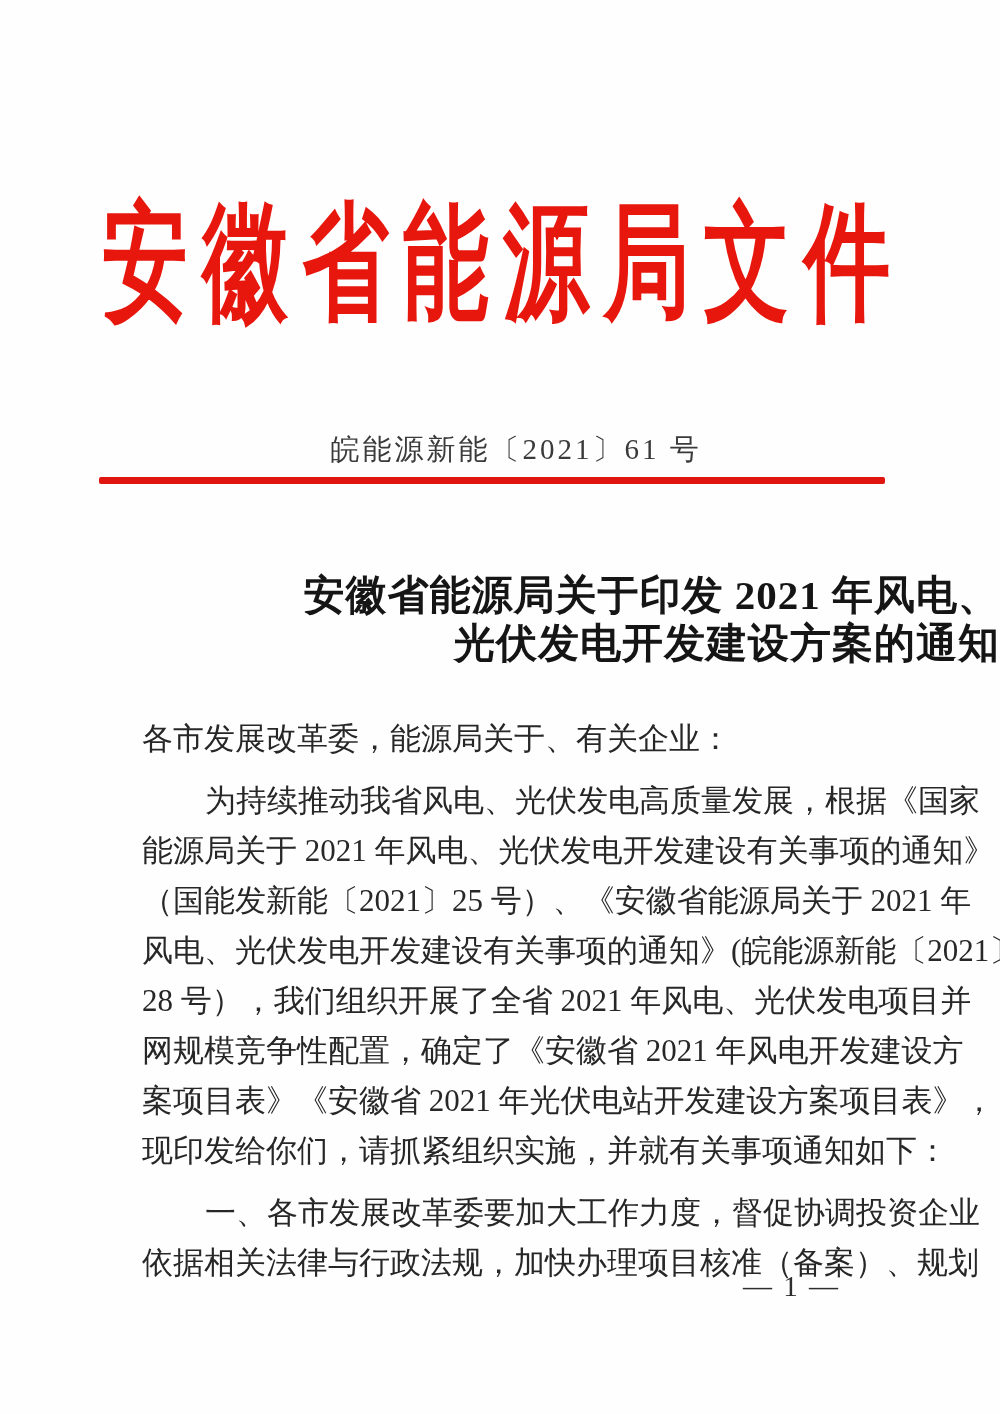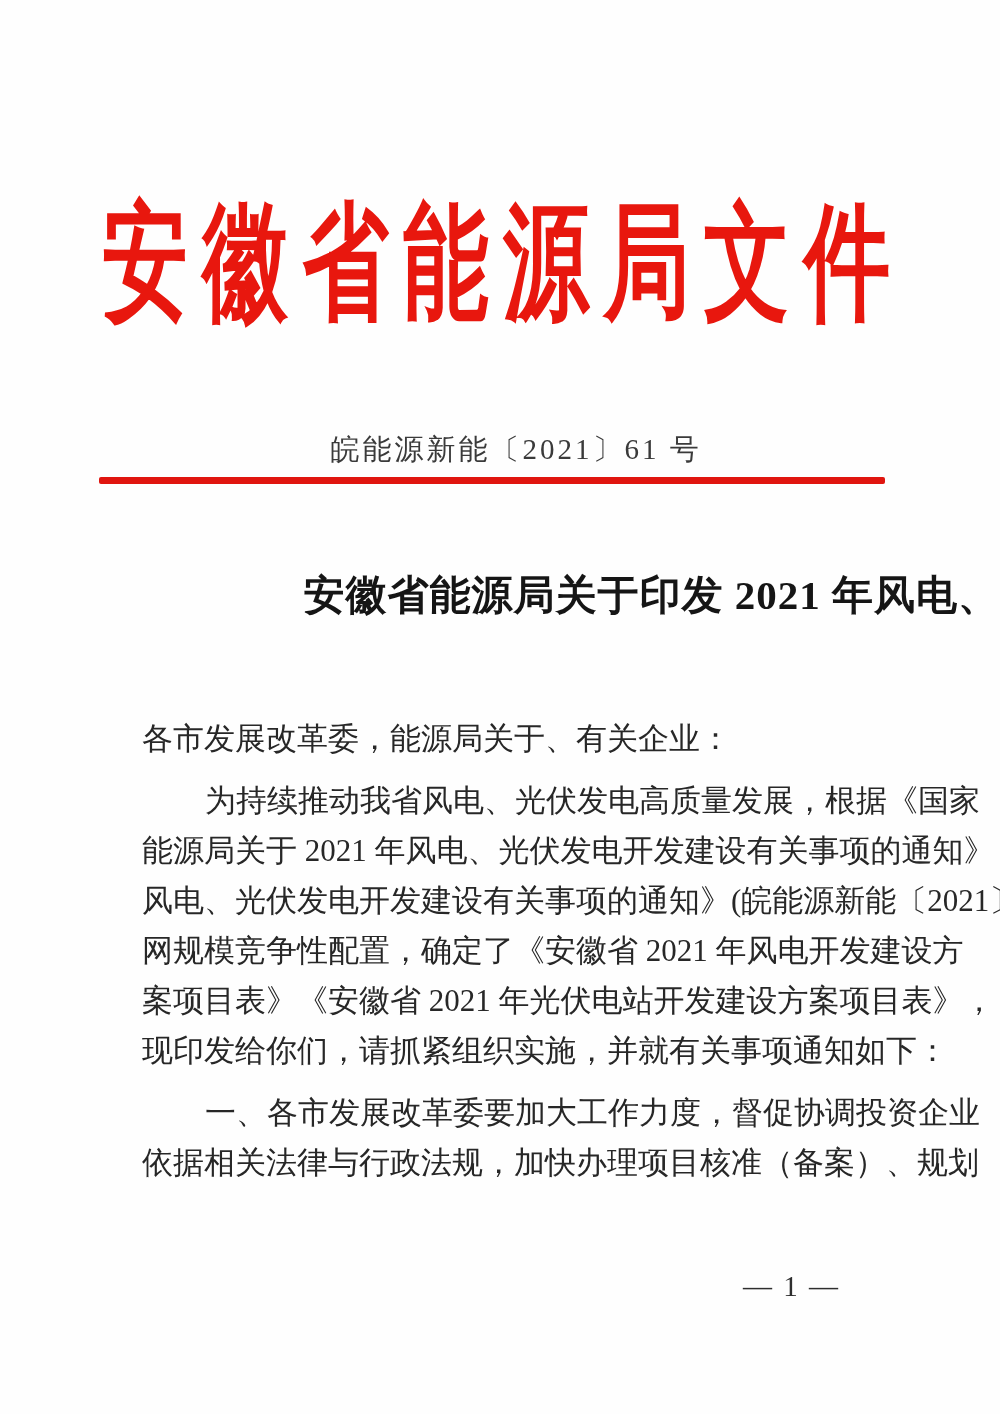--- a/index.html
+++ b/index.html
@@ -112,27 +112,30 @@
     <span class="hchar">文</span>
     <span class="hchar">件</span>
   </div>
 
   <div class="doc-number">皖能源新能〔2021〕61 号</div>
 
   <div class="red-rule"></div>
 
   <div class="doc-title">
     <div class="title-line">安徽省能源局关于印发 2021 年风电、</div>
+    <div class="title-line">光伏发电开发建设方案的通知</div>
   </div>
 
   <div class="body-block">
     <div class="bline">各市发展改革委，能源局关于、有关企业：</div>
     <div class="bline just indent">为持续推动我省风电、光伏发电高质量发展，根据《国家</div>
     <div class="bline just">能源局关于 2021 年风电、光伏发电开发建设有关事项的通知》</div>
+    <div class="bline just">（国能发新能〔2021〕25 号）、《安徽省能源局关于 2021 年</div>
     <div class="bline just">风电、光伏发电开发建设有关事项的通知》(皖能源新能〔2021〕</div>
+    <div class="bline just">28 号），我们组织开展了全省 2021 年风电、光伏发电项目并</div>
     <div class="bline just">网规模竞争性配置，确定了《安徽省 2021 年风电开发建设方</div>
     <div class="bline just">案项目表》《安徽省 2021 年光伏电站开发建设方案项目表》，</div>
     <div class="bline">现印发给你们，请抓紧组织实施，并就有关事项通知如下：</div>
     <div class="bline just indent">一、各市发展改革委要加大工作力度，督促协调投资企业</div>
     <div class="bline just">依据相关法律与行政法规，加快办理项目核准（备案）、规划</div>
   </div>
 
   <div class="page-number">— 1 —</div>
 
 </div>

